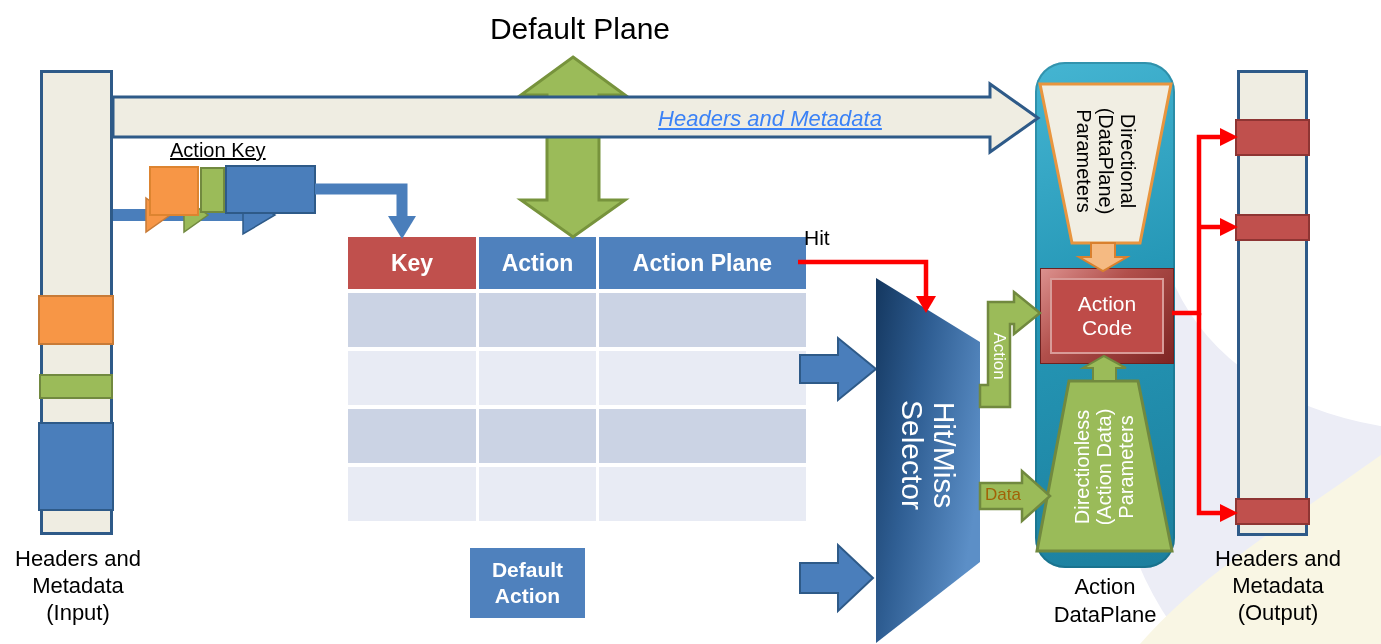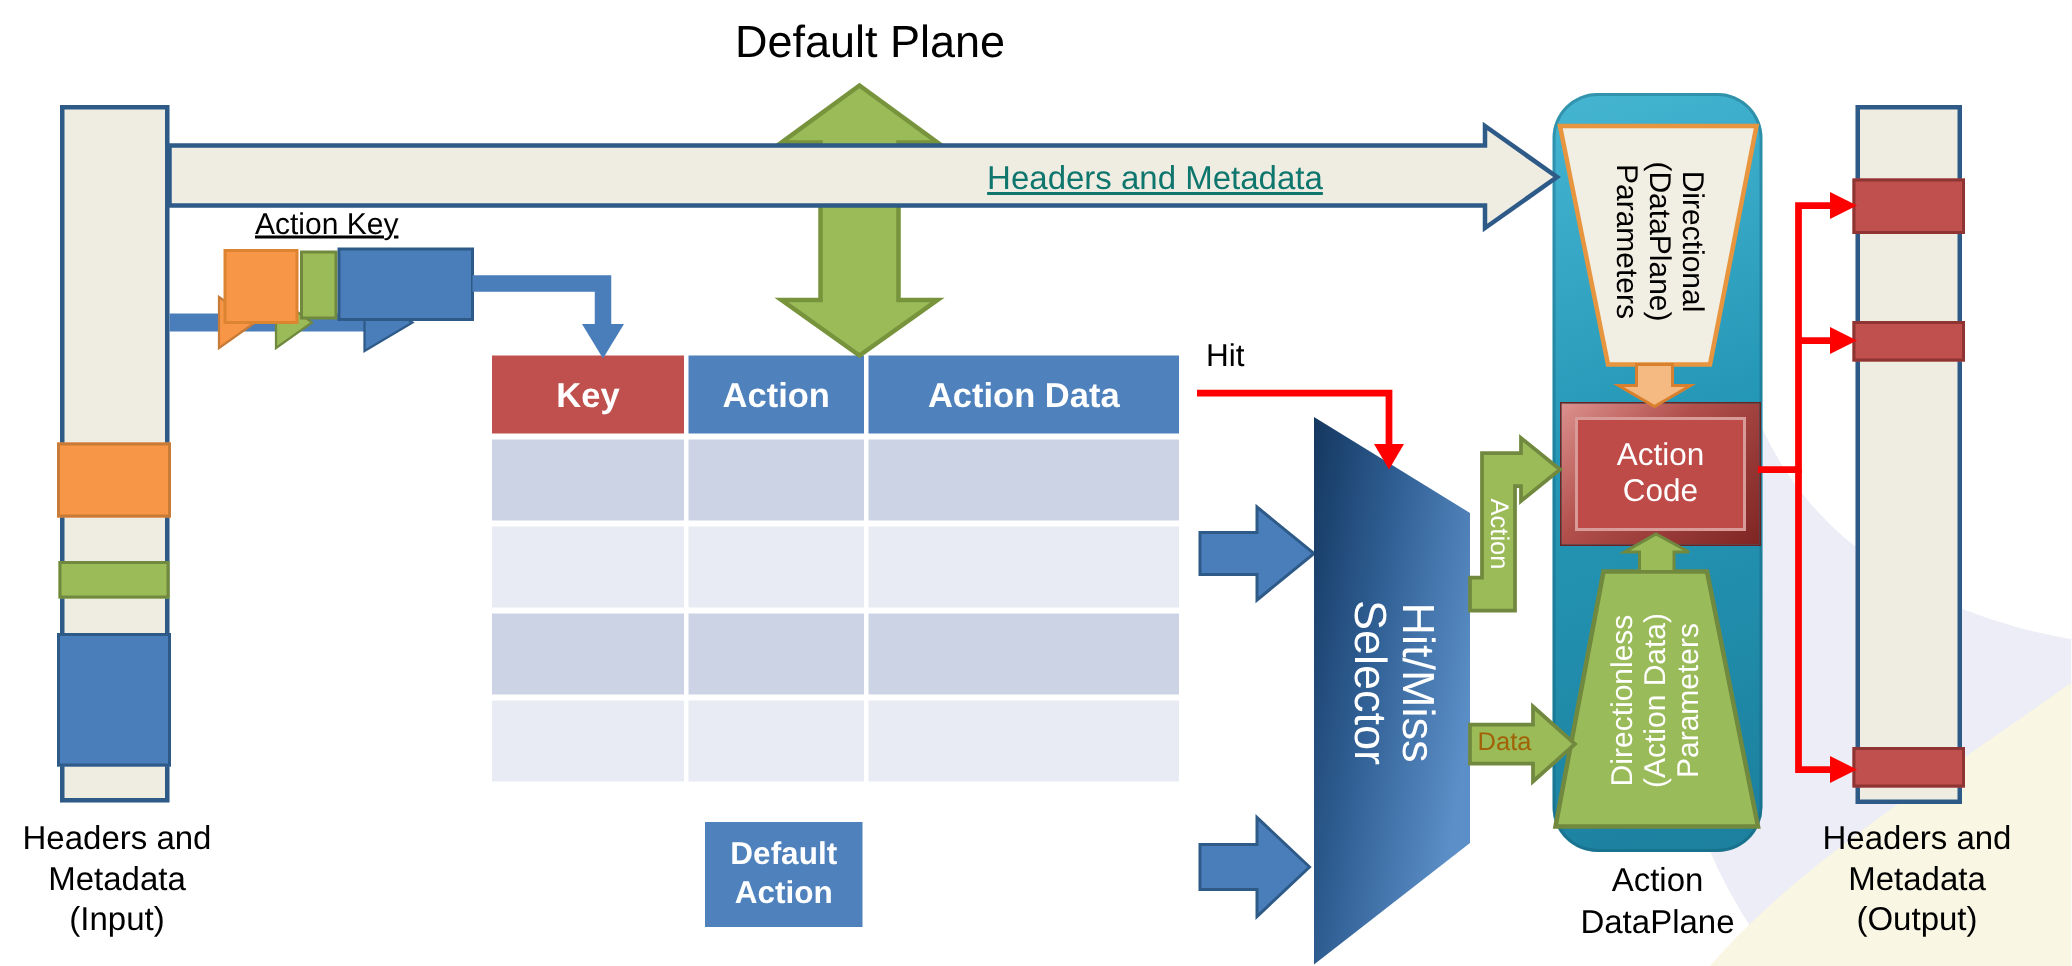--- a/index.html
+++ b/index.html
@@ -11,21 +11,21 @@
   .txt{position:absolute;color:#000;}
   .center{text-align:center;}
   
   .bar{position:absolute;box-sizing:border-box;background:#EFEDE2;border:3px solid #2E5A88;}
   .seg{position:absolute;box-sizing:border-box;}
   .seg.orange{background:#F79646;border:2px solid #C87B37;}
   .seg.green{background:#9BBB59;border:2px solid #71893F;}
   .seg.blue{background:#4A7EBB;border:2px solid #2E5A88;}
   .seg.red{background:#C0504D;border:2px solid #8E3533;}
   
-  .mat{position:absolute;left:328px;top:237px;width:391px;height:285px;text-decoration:underline;}
+  .mat{position:absolute;left:348px;top:237px;width:391px;height:285px;text-decoration:underline;}
   .hcell{position:absolute;top:0;height:52px;display:flex;align-items:center;justify-content:center;
          color:#fff;font-weight:bold;font-size:23px;}
   .hcell.c1{left:0;width:128px;background:#C0504D;}
   .hcell.c2{left:131px;width:117px;background:#4F81BD;}
   .hcell.c3{left:251px;width:207px;background:#4F81BD;}
   .trow{position:absolute;left:0;width:458px;height:54px;}
   .tcell{position:absolute;top:0;height:54px;}
   .tcell.c1{left:0;width:128px;}
   .tcell.c2{left:131px;width:117px;}
   .tcell.c3{left:251px;width:207px;}
@@ -65,21 +65,21 @@
   <div class="seg blue" style="left:38px;top:422px;width:76px;height:89px;"></div>
 
   <div class="bar" style="left:1237px;top:70px;width:71px;height:466px;"></div>
   <div class="seg red" style="left:1235px;top:119px;width:75px;height:37px;"></div>
   <div class="seg red" style="left:1235px;top:214px;width:75px;height:27px;"></div>
   <div class="seg red" style="left:1235px;top:498px;width:75px;height:27px;"></div>
 
   <div class="mat">
     <div class="hcell c1">Key</div>
     <div class="hcell c2">Action</div>
-    <div class="hcell c3">Action Data</div>
+    <div class="hcell c3">Action Plane</div>
     <div>
         <div class="trow dark" style="top: 56px;">
           <div class="tcell c1"></div>
           <div class="tcell c2"></div>
           <div class="tcell c3"></div>
         </div>
         <div class="trow light" style="top: 114px;">
           <div class="tcell c1"></div>
           <div class="tcell c2"></div>
           <div class="tcell c3"></div>
@@ -90,21 +90,21 @@
           <div class="tcell c3"></div>
         </div>
         <div class="trow light" style="top: 230px;">
           <div class="tcell c1"></div>
           <div class="tcell c2"></div>
           <div class="tcell c3"></div>
         </div>
       </div>
   </div>
 
-  <div class="defbox" style="left:470px;top:548px;width:105px;height:70px;">Default Action</div>
+  <div class="defbox" style="left:470px;top:548px;width:115px;height:70px;">Default Action</div>
 
   <div class="teal"></div>
   <div class="acode">
     <div class="inner">
       <span class="line">Action</span>
       <span class="line">Code</span>
     </div>
   </div>
 
   <svg width="1381" height="644">
@@ -155,21 +155,21 @@
     <path d="M1172,313 L1199,313 L1199,137 L1222,137" fill="none" stroke="#FE0000" stroke-width="4.5"></path>
     <path d="M1199,227 L1222,227" fill="none" stroke="#FE0000" stroke-width="4.5"></path>
     <path d="M1199,313 L1199,513 L1222,513" fill="none" stroke="#FE0000" stroke-width="4.5"></path>
     <polygon points="1220,128 1238,137 1220,146" fill="#FE0000"></polygon>
     <polygon points="1220,218 1238,227 1220,236" fill="#FE0000"></polygon>
     <polygon points="1220,504 1238,513 1220,522" fill="#FE0000"></polygon>
   </svg>
 
   <div class="txt center" style="left:440px;top:12px;width:280px;font-size:30px;">Default Plane</div>
 
-  <div class="txt center u" style="left:560px;top:106px;width:420px;font-size:22px;color:#0f766e;">Headers and Metadata</div>
+  <div class="txt center u" style="left:560px;top:106px;width:420px;font-size:22px;color:#3b82f6;font-style:italic;">Headers and Metadata</div>
 
   <div class="txt u" style="left:170px;top:139px;font-size:20px;">Action Key</div>
 
   <div class="txt" style="left:804px;top:226px;font-size:21px;">Hit</div>
 
   <div class="txt center rot90" style="left:843px;top:423px;width:170px;height:64px;font-size:30px;line-height:32px;color:#fff;">
     <span class="line">Hit/Miss</span>
     <span class="line">Selector</span>
   </div>
 

